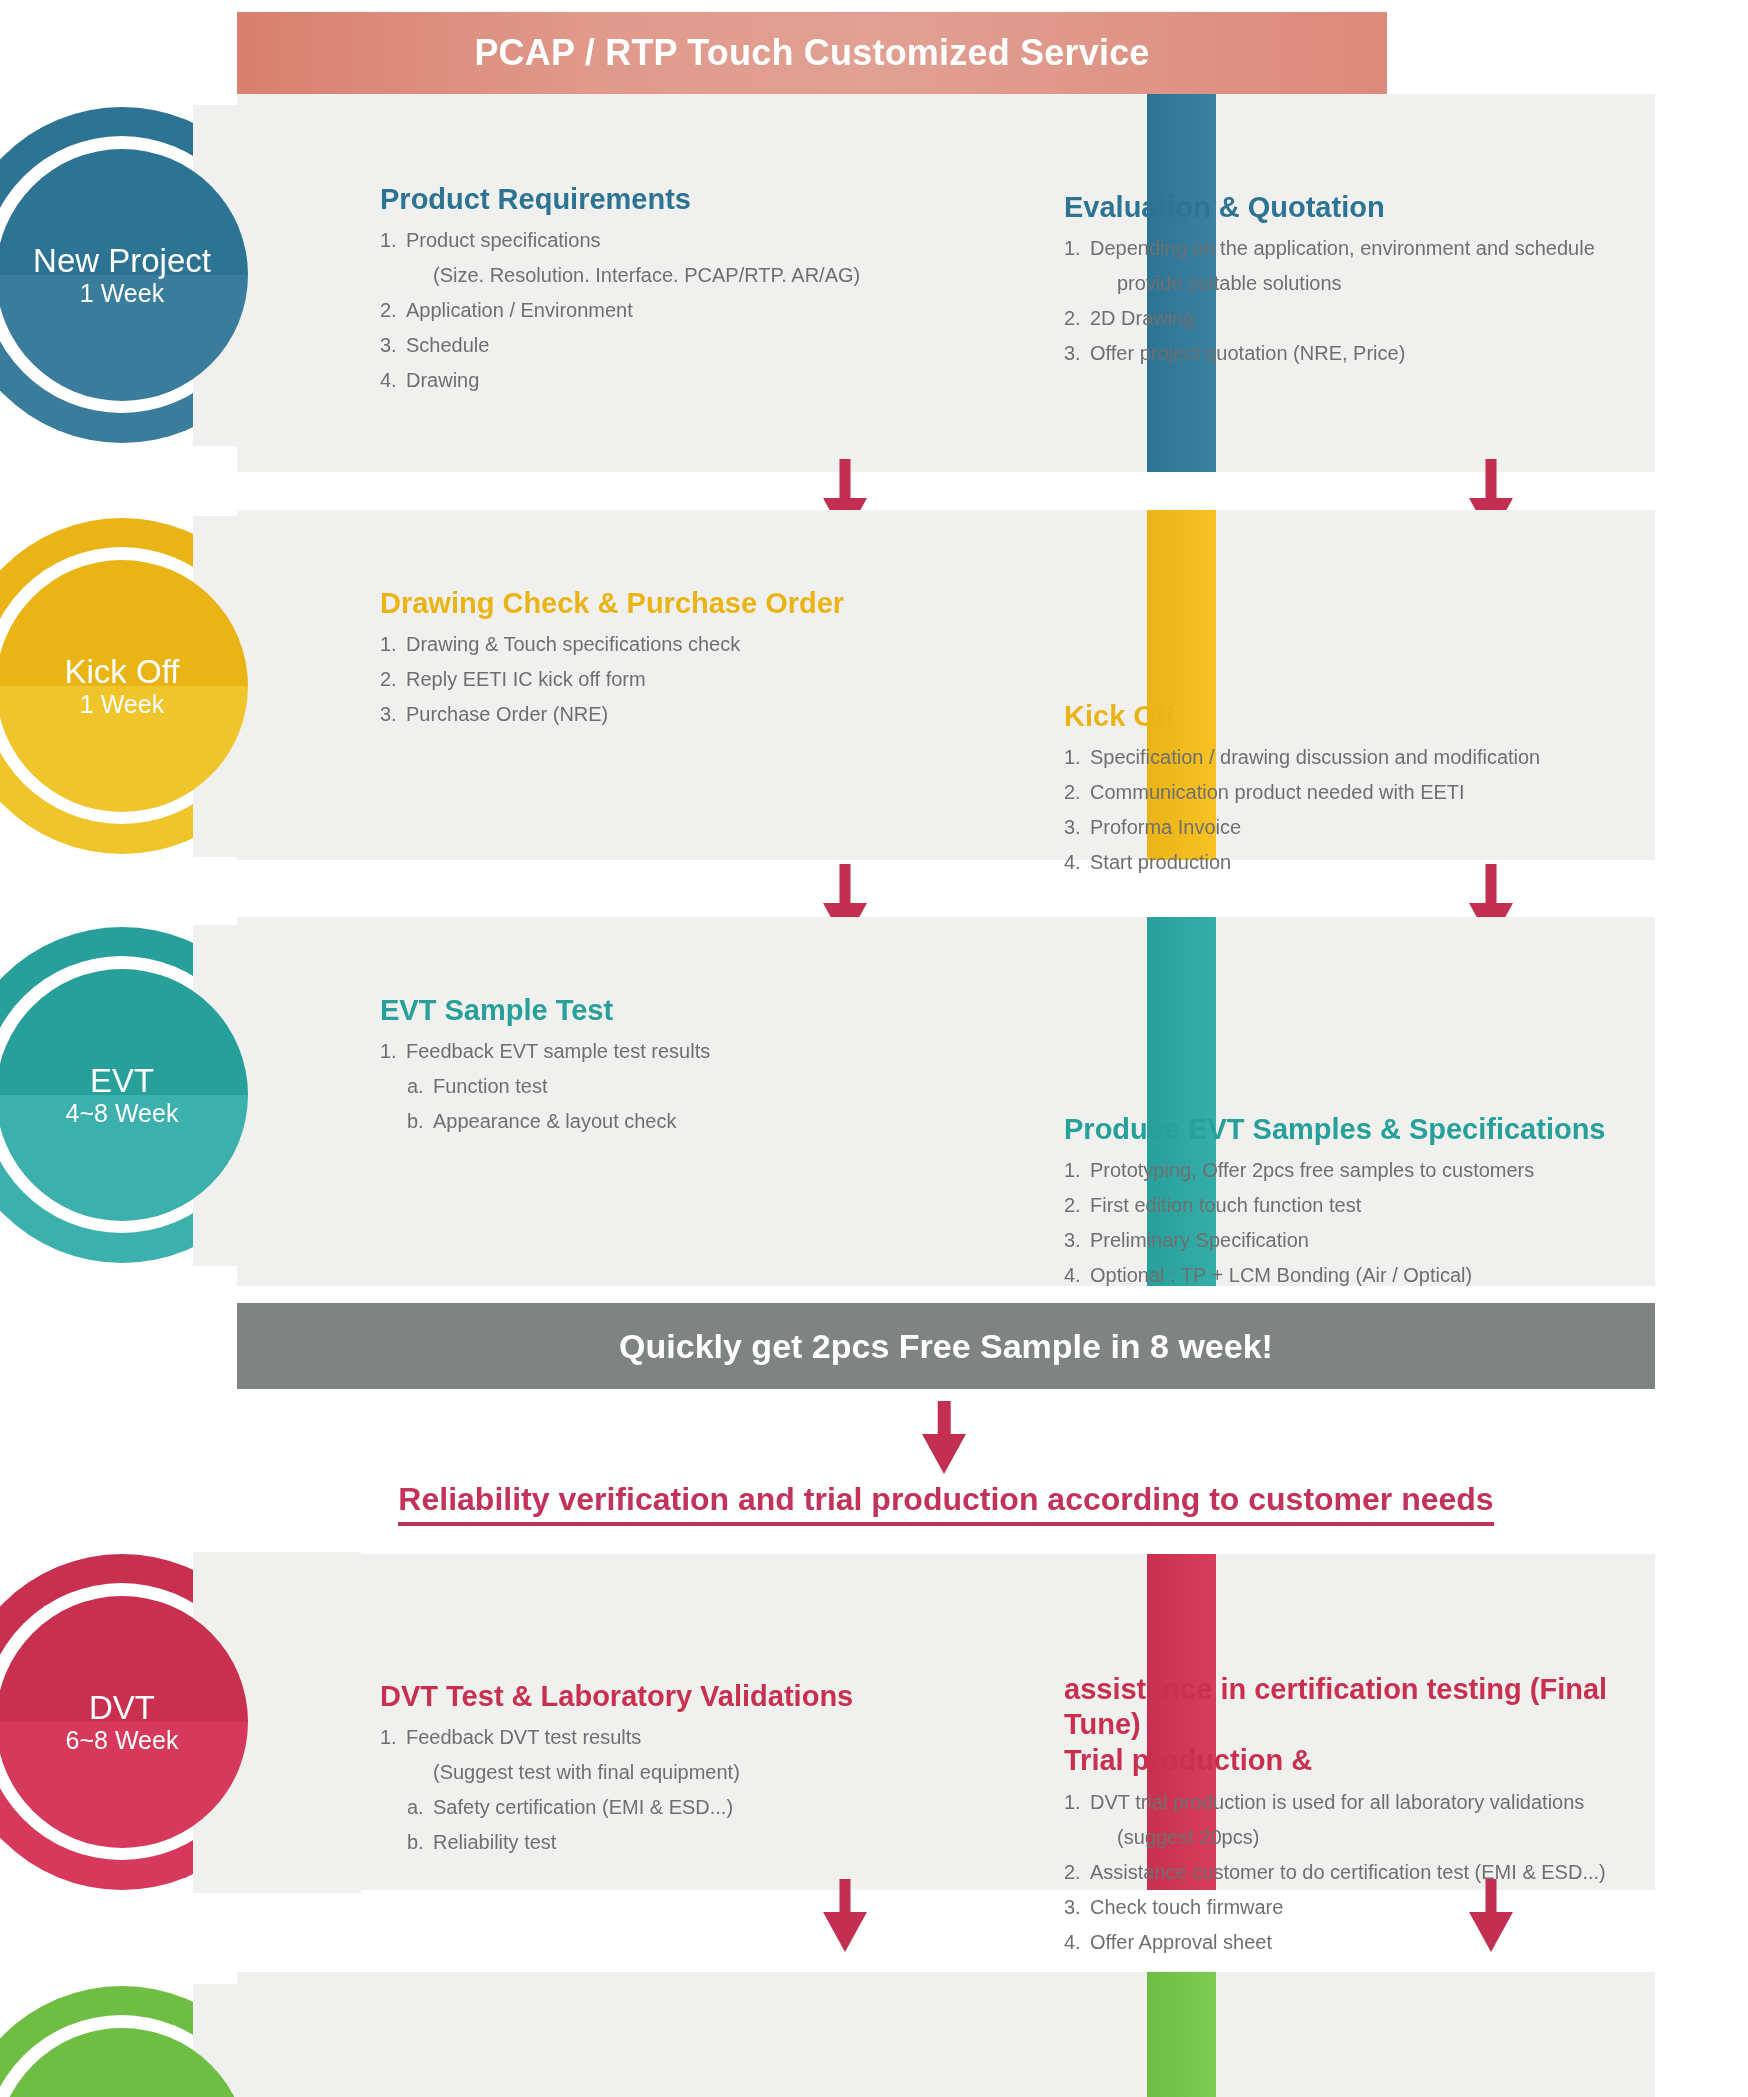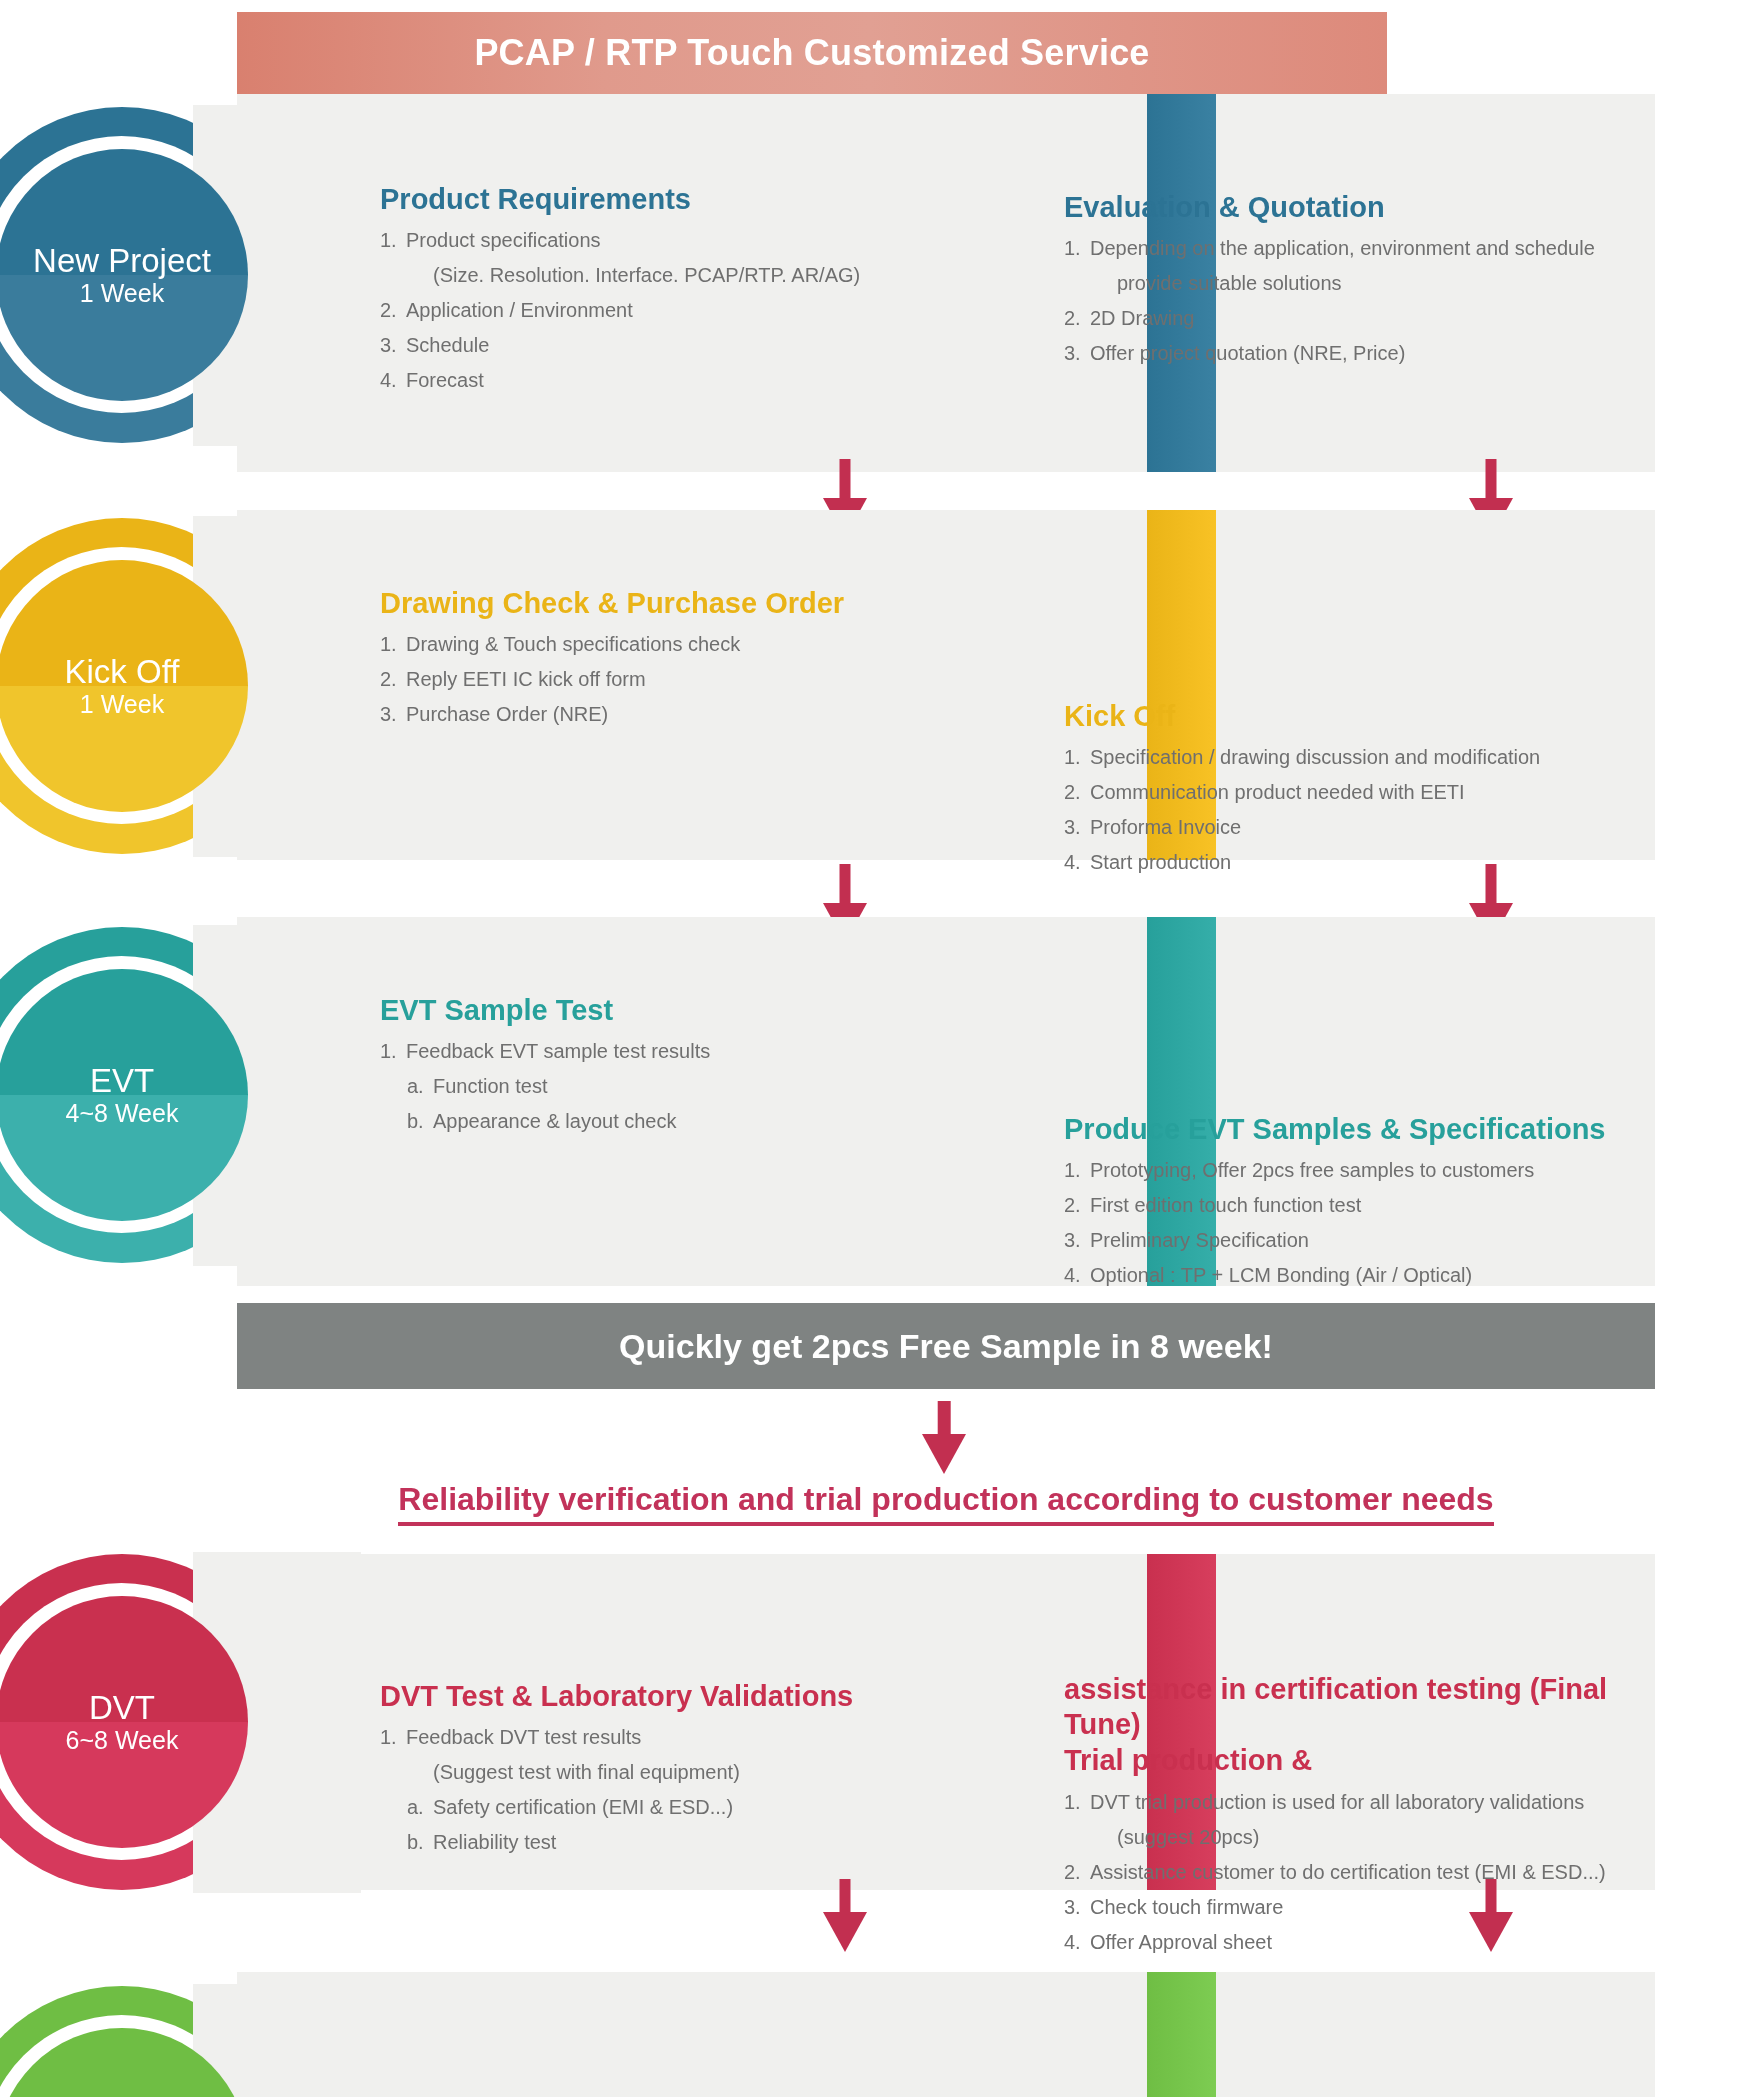--- a/index.html
+++ b/index.html
@@ -106,21 +106,21 @@
             <li>
               <span class="num">2.</span>
               <span class="txt">Application / Environment</span>
             </li>
             <li>
               <span class="num">3.</span>
               <span class="txt">Schedule</span>
             </li>
             <li>
               <span class="num">4.</span>
-              <span class="txt">Forecast</span>
+              <span class="txt">Drawing</span>
             </li>
           </ol>
         </div>
         <div class="rcol" style="padding-top: 69px;">
           <div class="sec-title" style="color: rgb(44, 115, 148);">Evaluation &amp; Quotation</div>
           <ol class="items">
             <li>
               <span class="num">1.</span>
               <span class="txt">Depending on the application, environment and schedule</span>
             </li>

